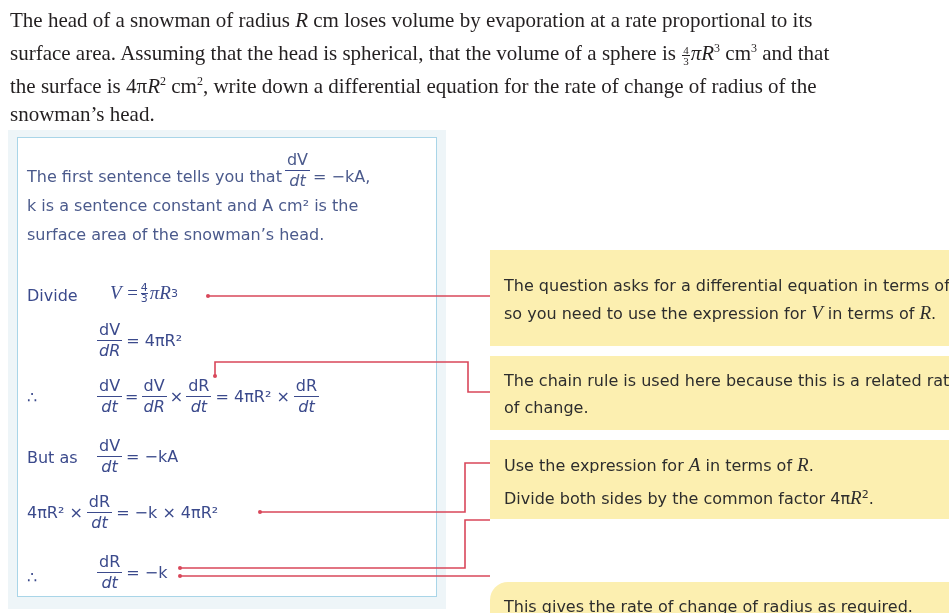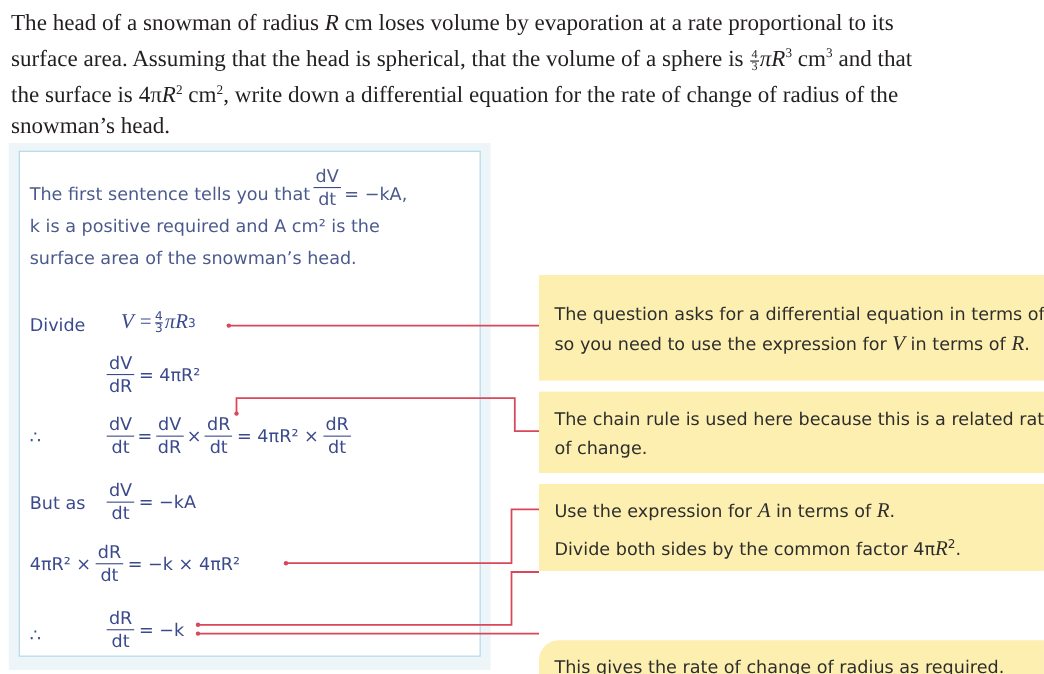--- a/index.html
+++ b/index.html
@@ -9,21 +9,21 @@
   .frac{display:inline-block;vertical-align:middle;text-align:center;font-size:11px;line-height:10px;margin:0 1px;}
   .frac span{display:block;}
   .frac .n{border-bottom:1px solid currentColor;padding:0 1px;}
   .outer{position:absolute;left:8px;top:130px;width:438px;height:479px;background:#eef5f8;}
   .inner{position:absolute;left:17px;top:137px;width:418px;height:458px;background:#ffffff;border:1px solid #a9d5e8;}
   .work{font-family:"DejaVu Sans","Liberation Sans",sans-serif;color:#3b4a8c;font-size:16px;position:absolute;}
   .work .mi{font-family:"Liberation Serif","DejaVu Serif",serif;font-style:italic;font-size:19px;}
   .intro{left:27px;top:150px;width:400px;line-height:29px;color:#4b5a8c;}
   .wfrac{display:inline-block;vertical-align:middle;text-align:center;line-height:20px;}
   .wfrac .n{display:block;border-bottom:1.2px solid #3b4a8c;padding:0 2px;}
-  .wfrac .d{display:block;padding:0 2px;}
+  .wfrac .d{display:block;padding:0 2px;font-style:italic;}
   .sfrac{display:inline-block;vertical-align:middle;text-align:center;font-size:11px;line-height:10px;}
   .sfrac .n{display:block;border-bottom:1px solid #3b4a8c;}
   .row{position:absolute;white-space:nowrap;display:flex;align-items:center;}
   .lbl{position:absolute;}
   .note{position:absolute;left:490px;width:484px;background:#fcefb0;font-family:"DejaVu Sans","Liberation Sans",sans-serif;font-size:16px;line-height:27px;color:#2d2d2d;padding:1px 0 0 14px;box-sizing:border-box;display:flex;align-items:center;}
   .note i{font-family:"Liberation Serif","DejaVu Serif",serif;font-style:italic;font-size:19px;}
   svg.lines{position:absolute;left:0;top:0;}
 </style>
 </head>
 <body>
@@ -40,21 +40,21 @@
 
 <div class="work intro">
   <div style="display:flex;align-items:flex-end;">
     <span>The first sentence tells you that </span>
     <span class="wfrac" style="margin-left:3px">
         <span class="n">dV</span>
         <span class="d">dt</span>
       </span>
     <span style="margin-left:3px"> = −kA,</span>
   </div>
-  <div>k is a positive required and A cm² is the</div>
+  <div>k is a sentence constant and A cm² is the</div>
   <div>surface area of the snowman’s head.</div>
 </div>
 
 <div class="work lbl" style="left:27px;top:286px;">Divide</div>
 <div class="work row" style="left:110px;top:282px;">
   <span class="mi">V =</span>
   <span class="sfrac" style="margin:0 2px"><span class="n">4</span><span>3</span></span>
   <span class="mi">πR</span>
     <sup style="font-size:11px">3</sup>
 </div>

